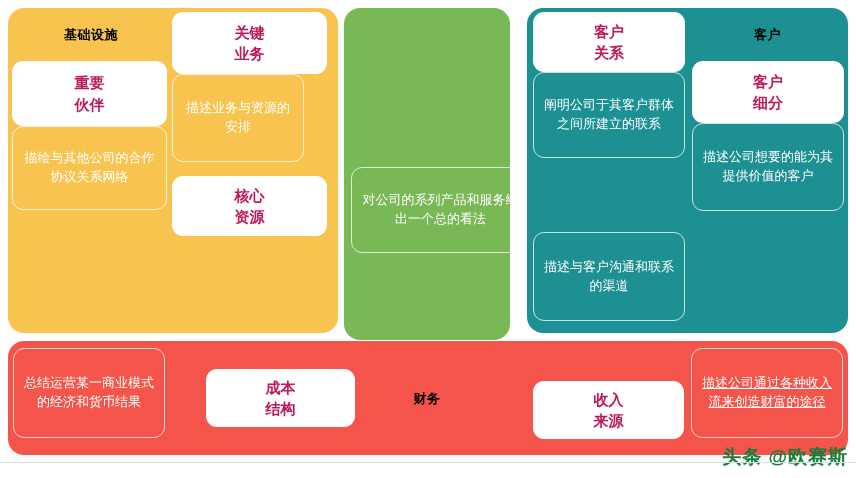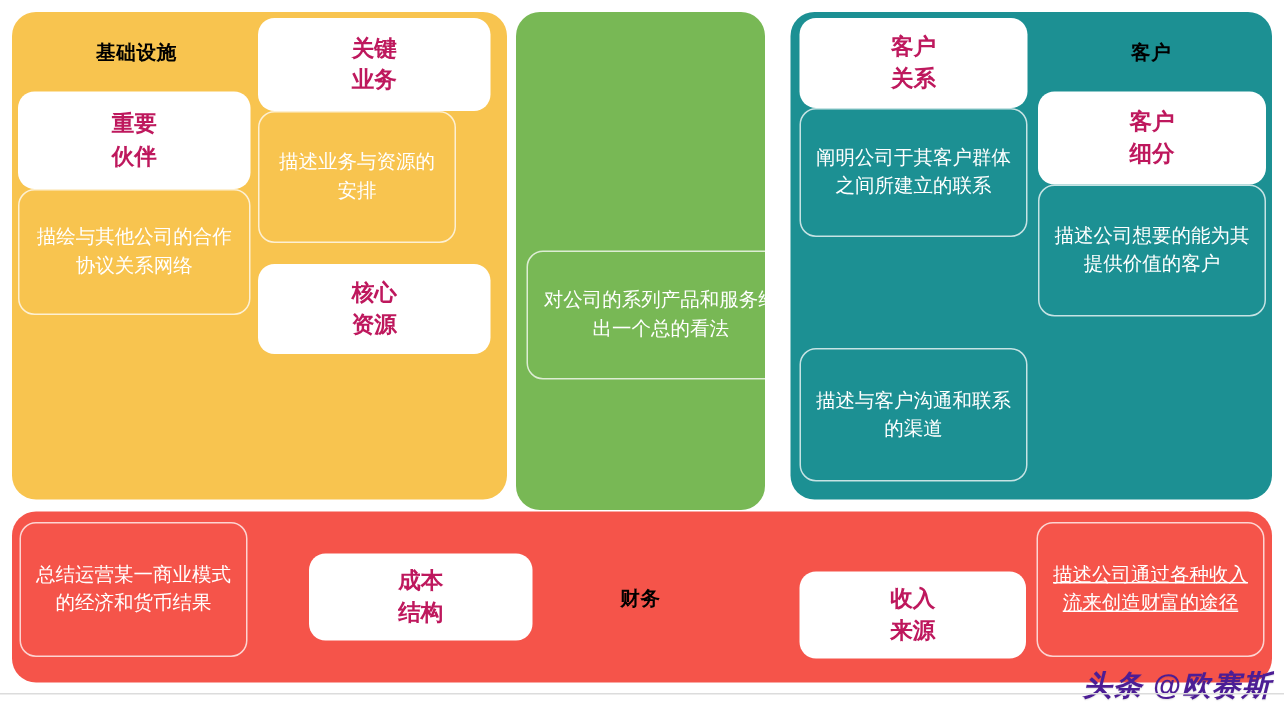--- a/index.html
+++ b/index.html
@@ -69,27 +69,26 @@
     font-size: 13px;
     line-height: 1.46;
     padding: 2px 7px;
   }
 
   
   .watermark {
     position: absolute;
     right: 8px;
     bottom: 8px;
-    color: #4c1d95;
+    color: #15803d;
     font-weight: bold;
     font-size: 19px;
     letter-spacing: 1px;
     text-shadow: 0 1px 1px rgba(0,0,0,0.12);
     white-space: nowrap;
-    font-style: italic;
   }
 
   
   .bottom-rule {
     position: absolute;
     left: 0;
     top: 462px;
     width: 856px;
     height: 1px;
     background: #dcdcdc;

